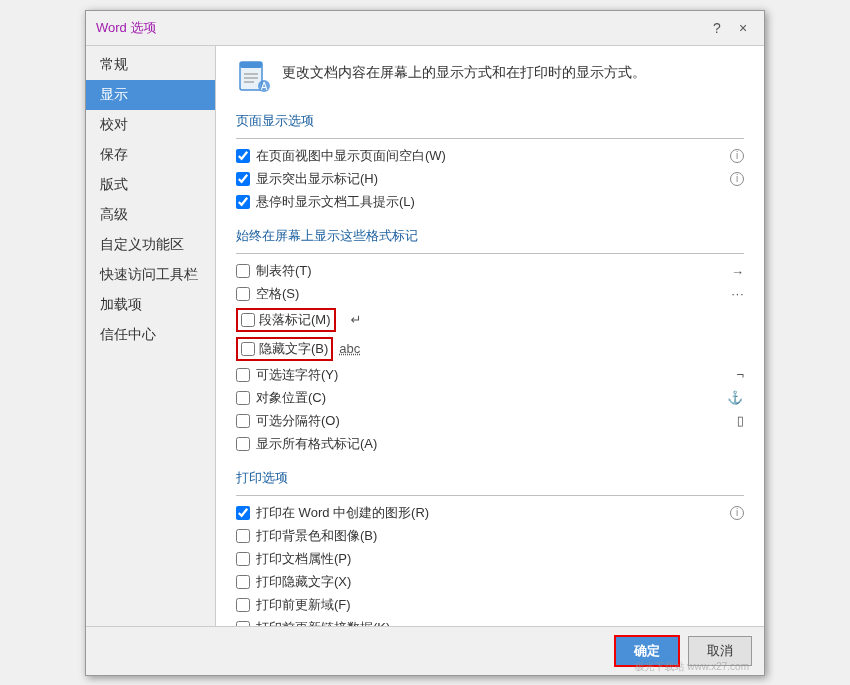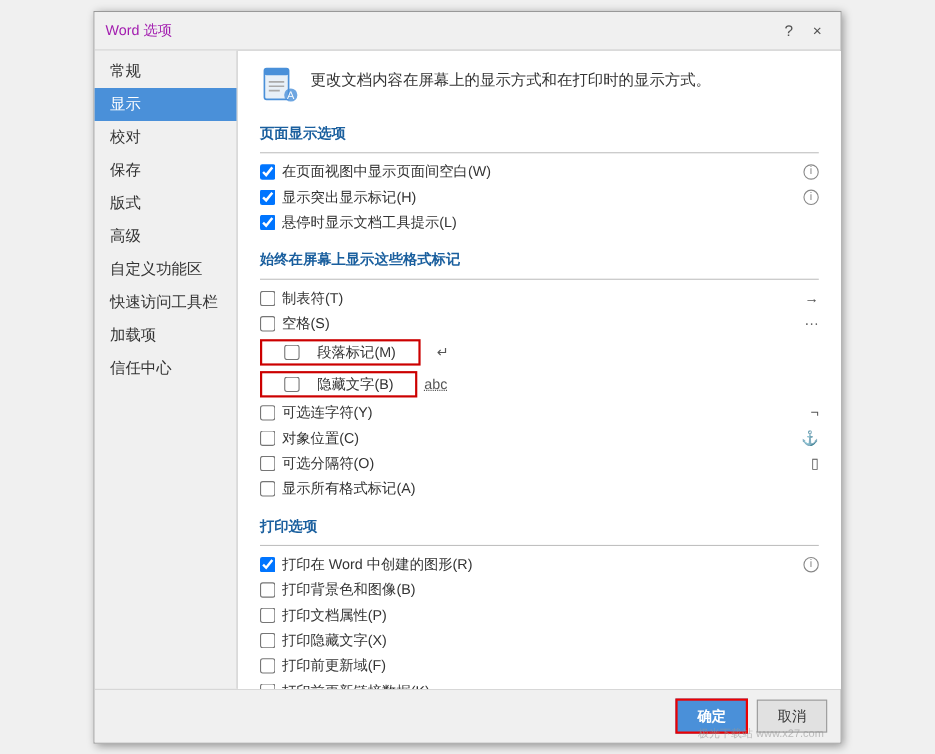--- a/index.html
+++ b/index.html
@@ -97,21 +97,21 @@
     .header-desc {
       font-size: 14px;
       color: #333;
       margin-top: 2px;
       line-height: 1.5;
     }
 
     
     .section-title {
       font-size: 13px;
-      font-weight: bold;
+      font-weight: normal;
       color: #1a5f9e;
       margin-bottom: 8px;
       margin-top: 4px;
     }
     .section-divider {
       border: none;
       border-top: 1px solid #c0c0c0;
       margin-bottom: 8px;
     }
     .section-block {
@@ -192,24 +192,24 @@
       color: rgba(150,150,150,0.6);
       padding: 2px 4px;
       pointer-events: none;
     }
 
     .dialog-wrapper {
       position: relative;
     }
     .para-highlight-box {
       border: 2px solid #cc0000;
-      padding: 1px 20px;
+      padding: 1px 3px;
       display: inline-flex;
       align-items: center;
-      gap: 16px;
+      gap: 4px;
     }
   </style>
 </head>
 <body>
 
 <div class="dialog-wrapper">
   <div class="dialog">
 
     <div class="title-bar">
       <span class="title-bar-left">Word 选项</span>

